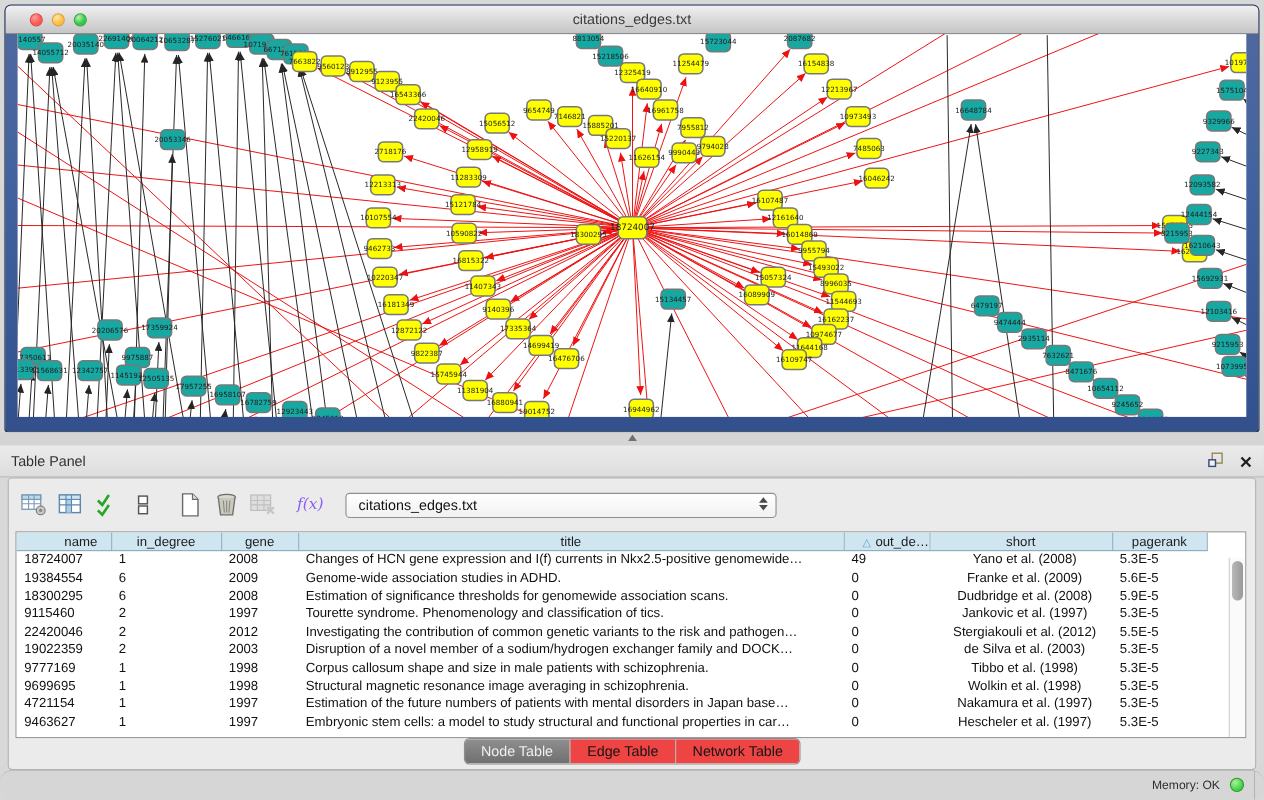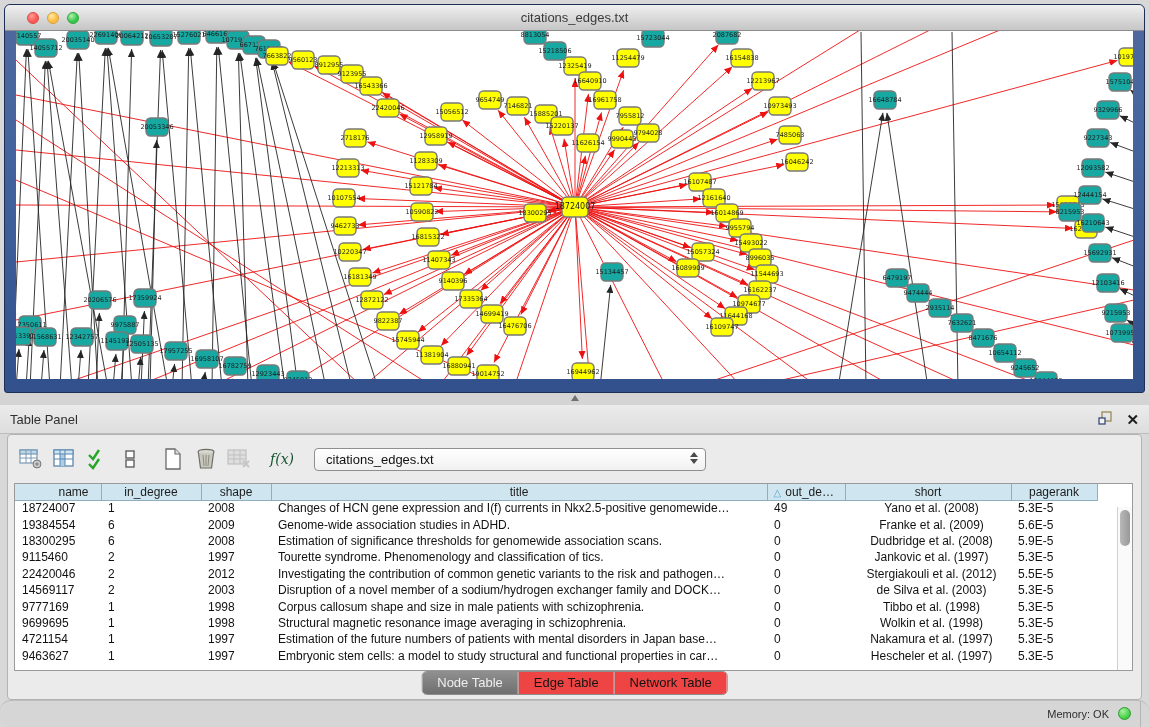--- a/index.html
+++ b/index.html
@@ -32,39 +32,39 @@
   .ph-icons { position:absolute; right:10px; top:5px; display:flex; gap:12px; align-items:center; }
   .ph-close { font-size:15px; font-weight:bold; color:#1c1c1c; line-height:18px; }
 
   
   .panel-body { position:absolute; left:7px; top:434px; width:1135px; height:266px;
     background:#ebebeb; border:1px solid #b2b2b2; border-radius:4px; }
   .toolbar { position:absolute; left:8px; top:5px; right:8px; height:38px; display:flex; align-items:center; }
   .tb-icon { width:30px; height:30px; display:flex; align-items:center; justify-content:center; margin-right:3px; }
   .tb-icon.disabled { opacity:.45; }
   .tb-gap { width:10px; }
-  .fx { font-family:"DejaVu Serif", serif; font-style:italic; font-size:14px; color:#14532d;text-align:right; }
+  .fx { font-family:"DejaVu Serif", serif; font-style:italic; font-size:14px; color:#8b5cf6;text-align:right; }
   .combo { position:relative; margin-left:14px; width:392px; height:23px; background:linear-gradient(#ffffff,#f1f1f1);
     border:1px solid #8f8f8f; border-radius:4px; }
   .combo-text { position:absolute; left:11px; top:3px; font-size:13px; color:#111; }
   .stepper { position:absolute; right:7px; top:3px; display:flex; flex-direction:column; gap:2px; }
   .stepper i { width:0; height:0; border-left:4px solid transparent; border-right:4px solid transparent; display:block; }
   .stepper .up { border-bottom:5px solid #4a4a4a; }
   .stepper .dn { border-top:5px solid #4a4a4a; }
 
   
   .table-area { position:absolute; left:6px; top:48px; right:8px; bottom:28px;
     background:#ffffff; border:1px solid #9a9a9a; overflow:hidden; }
   table.grid { border-collapse:collapse; table-layout:fixed; width:1082px; }
   table.grid th { height:16px; background:#cfe6f0; border:1px solid #8fafc1; border-top:none;
     font-size:12px; font-weight:normal; color:#1c1c1c; overflow:hidden; white-space:nowrap; }
   table.grid th:first-child { border-left:none; }
   table.grid td { height:16.4px; font-size:12px; color:#111; padding:0 0 0 7px;
     overflow:hidden; white-space:nowrap; }
-  th.al-r { text-align:right; padding-right:12px; } th.al-l { text-align:left; padding-left:6px; }
+  th.al-r { text-align:right; padding-right:12px; } th.al-l { text-align:right; padding-left:6px; }
   td.short-c { text-align:center; padding:0; }
   .sort-tri { color:#5aa8cc; font-size:10px; margin-right:4px; }
   .vscroll { position:absolute; top:23px; right:0; bottom:0; width:15px; background:#fafafa; border-left:1px solid #d0d0d0; }
   .vscroll .thumb { position:absolute; left:2px; top:3px; width:10px; height:36px; border-radius:6px;
     background:linear-gradient(90deg,#b9b9b9,#989898); }
 
   
   .tabsbar { position:absolute; left:50%; transform:translateX(-50%); bottom:4px; display:flex;
     border:1px solid #8d8d8d; border-radius:5px; overflow:hidden; background:#fdfdfd; }
   .tab { padding:3px 15px 4px 15px; font-size:13px; color:#141414; background:#ef4444; border-left:1px solid #b5b5b5; }
@@ -826,21 +826,21 @@
           <col style="width: 70px;">
           <col style="width: 496px;">
           <col style="width: 78px;">
           <col style="width: 166px;">
           <col style="width: 86px;">
         </colgroup>
         <thead>
           <tr>
             <th class="al-r">name</th>
             <th>in_degree</th>
-            <th>shape</th>
+            <th>gene</th>
             <th>title</th>
             <th class="al-l"><span class="sort-tri">△</span>out_de…</th>
             <th>short</th>
             <th>pagerank</th>
           </tr>
         </thead>
         <tbody>
           <tr>
             <td>18724007</td>
             <td>1</td>
@@ -880,21 +880,21 @@
           <tr>
             <td>22420046</td>
             <td>2</td>
             <td>2012</td>
             <td>Investigating the contribution of common genetic variants to the risk and pathogen…</td>
             <td>0</td>
             <td class="short-c">Stergiakouli et al. (2012)</td>
             <td>5.5E-5</td>
           </tr>
           <tr>
-            <td>14569117</td>
+            <td>19022359</td>
             <td>2</td>
             <td>2003</td>
             <td>Disruption of a novel member of a sodium/hydrogen exchanger family and DOCK…</td>
             <td>0</td>
             <td class="short-c">de Silva et al. (2003)</td>
             <td>5.3E-5</td>
           </tr>
           <tr>
             <td>9777169</td>
             <td>1</td>

